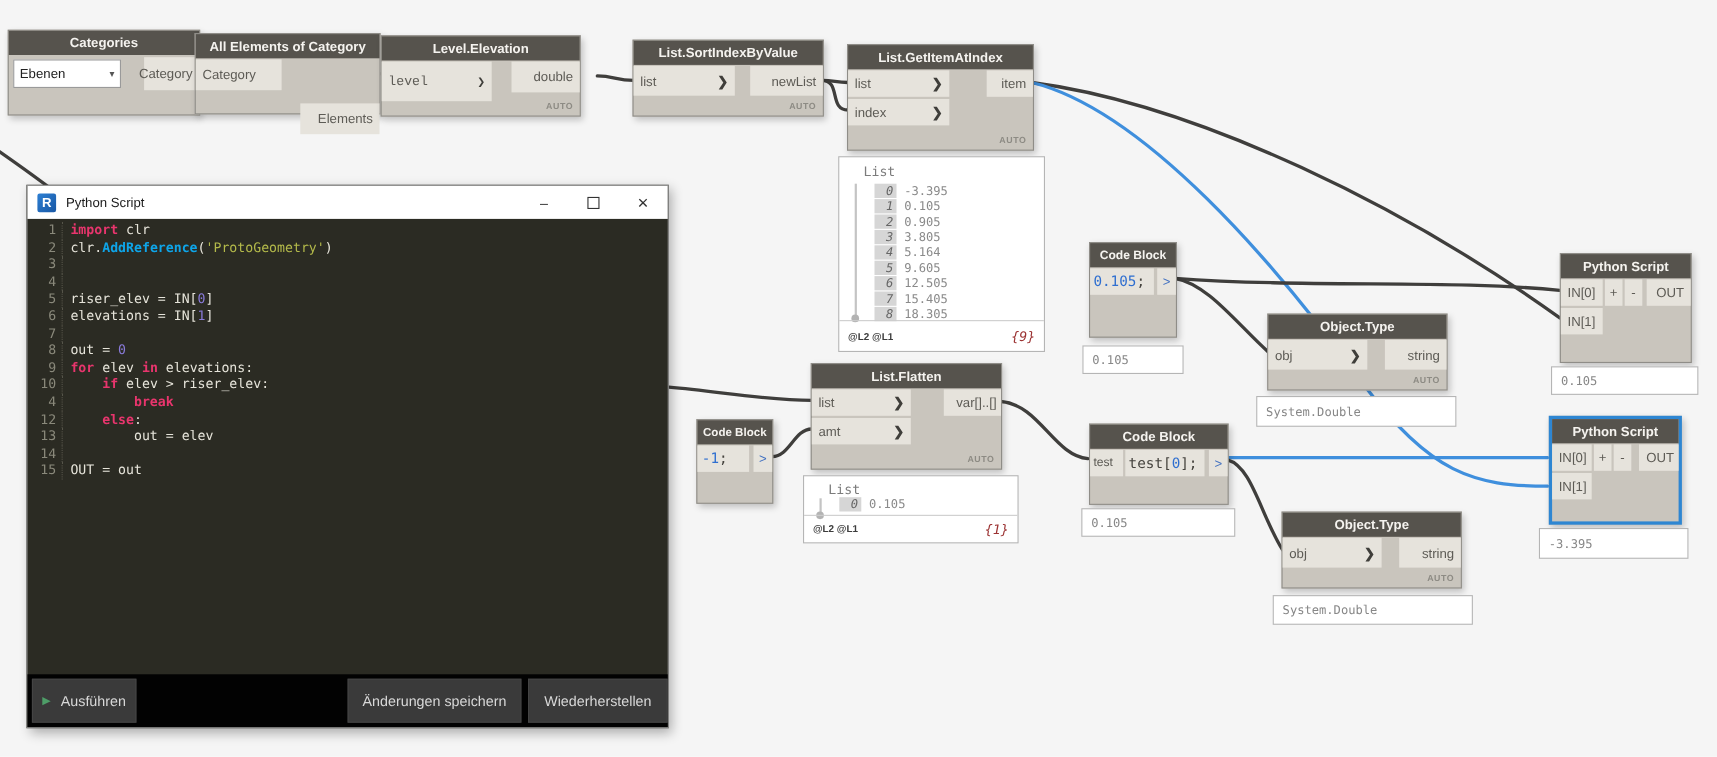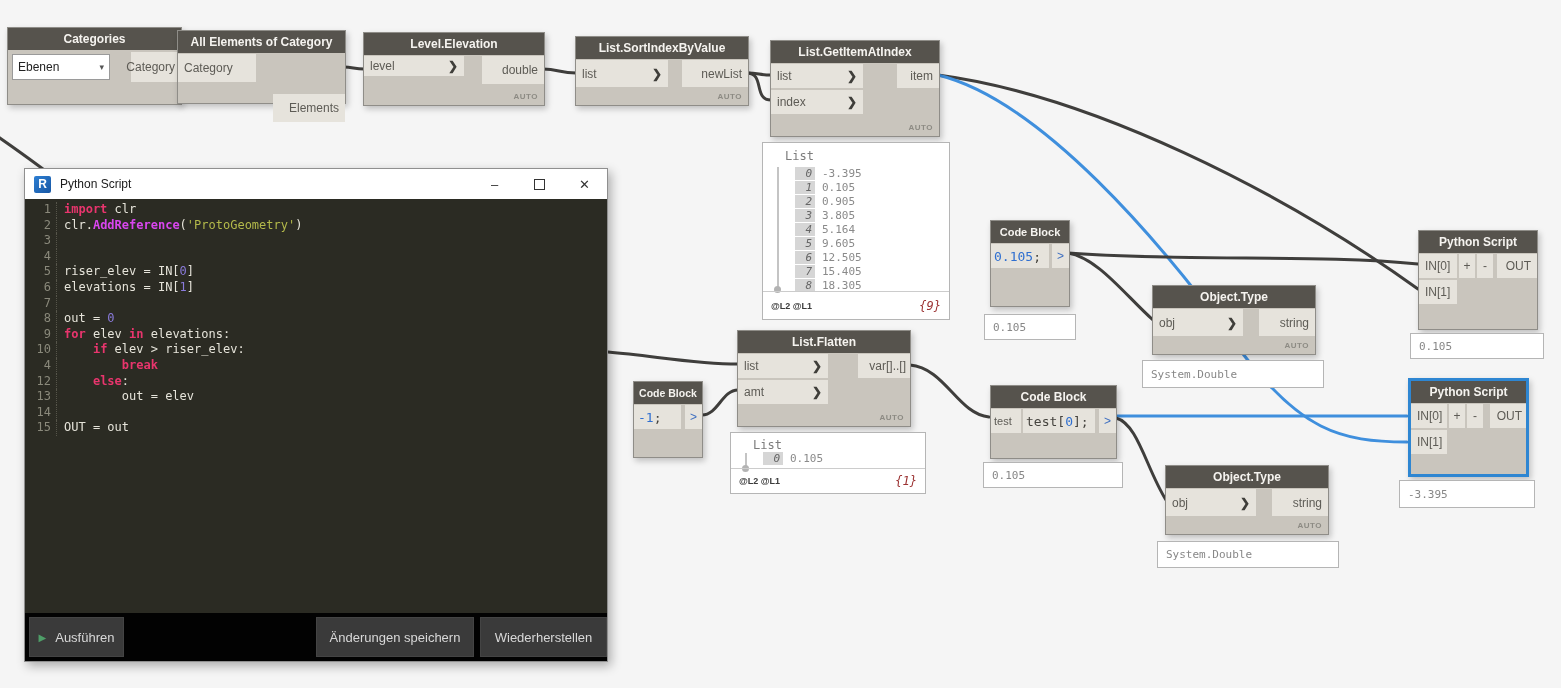--- a/index.html
+++ b/index.html
@@ -46,21 +46,21 @@
   .winctl{width:45px;height:30px;display:flex;align-items:center;justify-content:center;color:#333;font-size:13px;}
   #ctl-max span{display:block;width:9px;height:9px;border:1px solid #333;}
   #pycode{position:absolute;left:0;top:30px;right:0;bottom:48px;overflow:hidden;padding-top:3px;}
   .cline{display:flex;height:15.6px;line-height:15.6px;font-family:"DejaVu Sans Mono",monospace;font-size:12px;white-space:pre;}
   .ln{width:26px;text-align:right;color:#8a897b;padding-right:5px;border-right:1px dotted #56554a;flex:none;}
   .ctext{padding-left:7px;text-align:center;}
   .tk-kw{color:#e8356d;font-weight:bold;}
   .tk-pl{color:#e6e4da;}
   .tk-str{color:#b3b94a;}
   .tk-num{color:#8a7bdb;}
-  .tk-fn{color:#d946ef;font-weight:bold;}
+  .tk-fn{color:#0ea5e9;font-weight:bold;}
   #pybar{position:absolute;left:0;bottom:0;right:0;height:48px;background:#020202;}
   .pybtn{position:absolute;top:4px;height:40px;background:#3a3a3a;color:#d8d8d8;font-size:13px;
          display:flex;align-items:center;justify-content:center;border:1px solid #444;box-sizing:border-box;}
   #play{color:#4e9e68;font-size:10px;margin-right:9px;}
 
   .dd{position:absolute;background:#fff;border:1px solid #9a9a9a;font-size:12px;color:#222;
       display:flex;align-items:center;padding:0 5px;box-sizing:border-box;}
   .ddarrow{margin-left:auto;color:#555;font-size:9px;}
 </style>
 </head>
@@ -94,23 +94,23 @@
     </div>
     <div class="chip out" style="right:0;top:24px;width:50px;height:30px;">Category</div>
   </div>
 
   <div class="node" style="left:177px;top:30px;width:167px;height:72px;">
     <div class="nhead">All Elements of Category</div>
     <div class="chip" style="left:0;top:23px;width:78px;height:28px;">Category</div>
     <div class="chip out" style="right:0;top:23px;width:72px;height:28px;margin-top:40px;">Elements</div>
   </div>
 
-  <div class="node" style="left:363px;top:32px;width:180px;height:72px;">
+  <div class="node" style="left:346px;top:32px;width:180px;height:72px;">
     <div class="nhead">Level.Elevation</div>
-    <div class="chip" style="left:0;top:23px;width:100px;height:20px;">
+    <div class="chip" style="left:0;top:23px;width:100px;height:36px;font-family:Liberation Mono, monospace;">
       <span>level</span>
       <span class="chev">❯</span>
     </div>
     <div class="chip out" style="right:0;top:23px;width:62px;height:28px;">double</div>
     <div class="lacing">AUTO</div>
   </div>
 
   <div class="node" style="left:575px;top:36px;width:172px;height:68px;">
     <div class="nhead">List.SortIndexByValue</div>
     <div class="chip" style="left:0;top:23px;width:92px;height:27px;">

